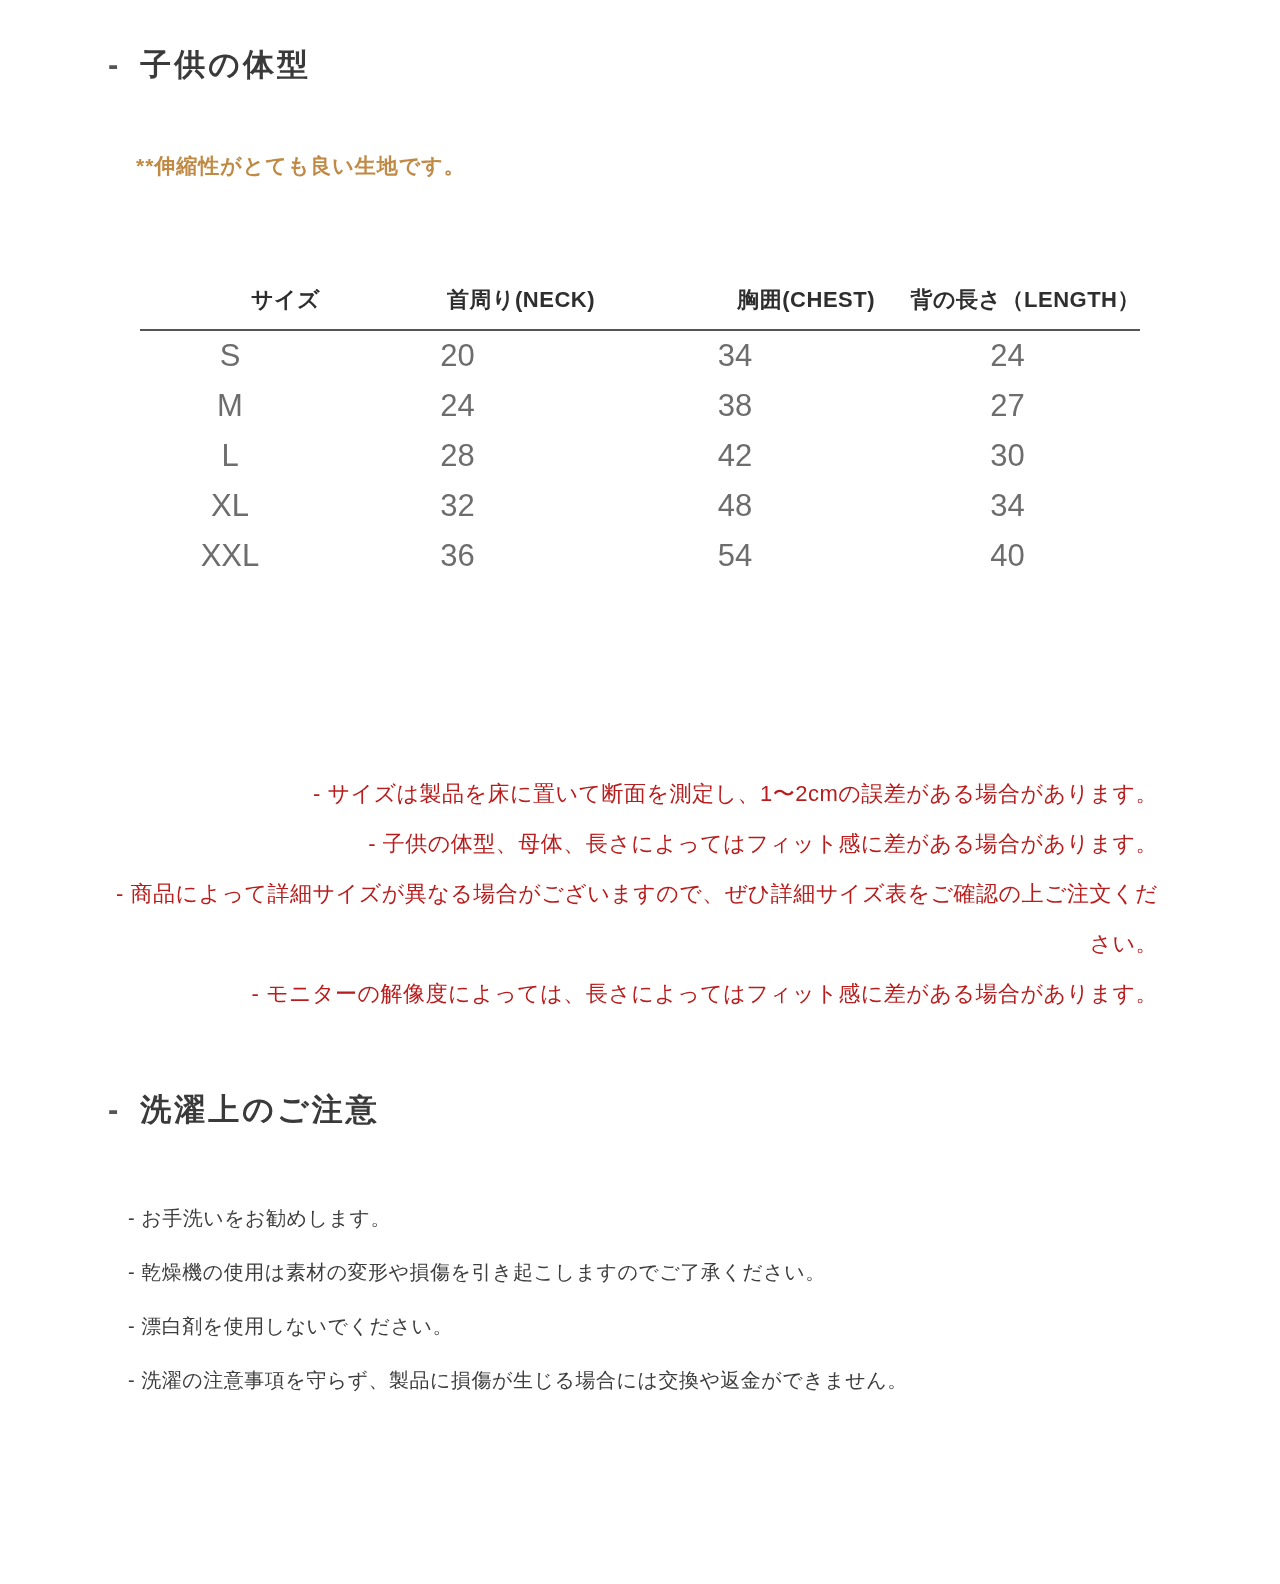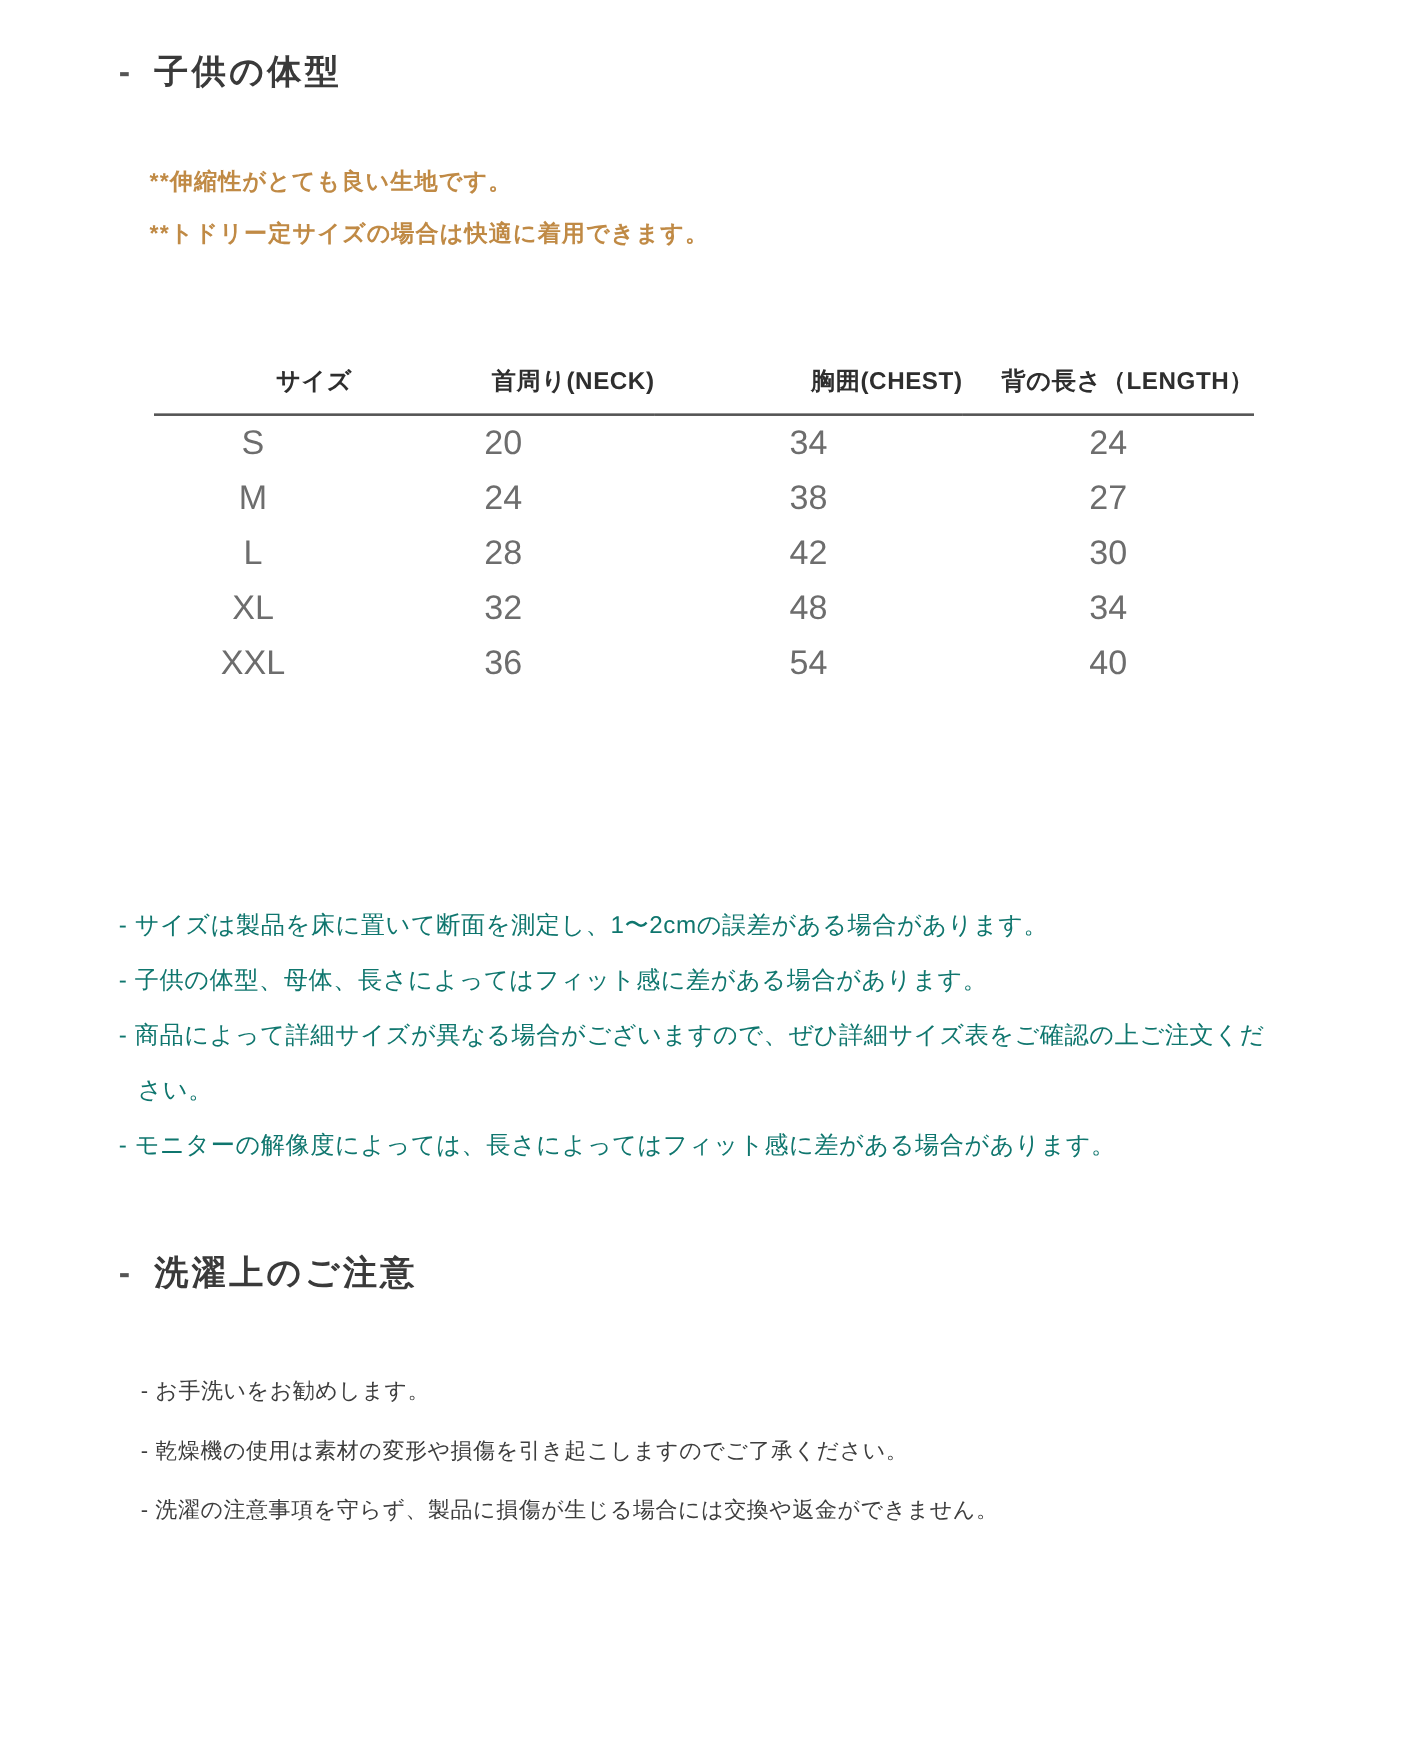--- a/index.html
+++ b/index.html
@@ -74,24 +74,25 @@
   }
 
   
   .disclaimers {
     margin-top: 188px;
     width: 1050px;
   }
   .disclaimer {
     font-size: 22px;
     line-height: 50px;
-    color: #0f766e;
+    color: #b91c1c;
     letter-spacing: 0.5px;
     padding-left: 17px;
     text-indent: -17px;
+    text-align: right;
   }
 
   
   .washing-title {
     margin-top: 70px;
   }
   .washing-notes {
     margin-top: 60px;
     width: 1050px;
     margin-left: 20px;
@@ -110,21 +111,20 @@
 
 <div class="page">
 
   <div class="section-title">
     <span class="dash">-</span>
     <span>子供の体型</span>
   </div>
 
   <div class="highlight-notes">
     <div class="highlight-note">**伸縮性がとても良い生地です。</div>
-    <div class="highlight-note">**トドリー定サイズの場合は快適に着用できます。</div>
   </div>
 
   <table class="size-table">
     <colgroup>
       <col class="c1">
         <col class="c2">
         <col class="c3">
         <col class="c4">
     </colgroup>
     <thead>
@@ -177,16 +177,17 @@
   </div>
 
   <div class="section-title washing-title">
     <span class="dash">-</span>
     <span>洗濯上のご注意</span>
   </div>
 
   <div class="washing-notes">
     <div class="washing-note">- お手洗いをお勧めします。</div>
     <div class="washing-note">- 乾燥機の使用は素材の変形や損傷を引き起こしますのでご了承ください。</div>
+    <div class="washing-note">- 漂白剤を使用しないでください。</div>
     <div class="washing-note">- 洗濯の注意事項を守らず、製品に損傷が生じる場合には交換や返金ができません。</div>
   </div>
 
 </div>
 
 </body></html>

